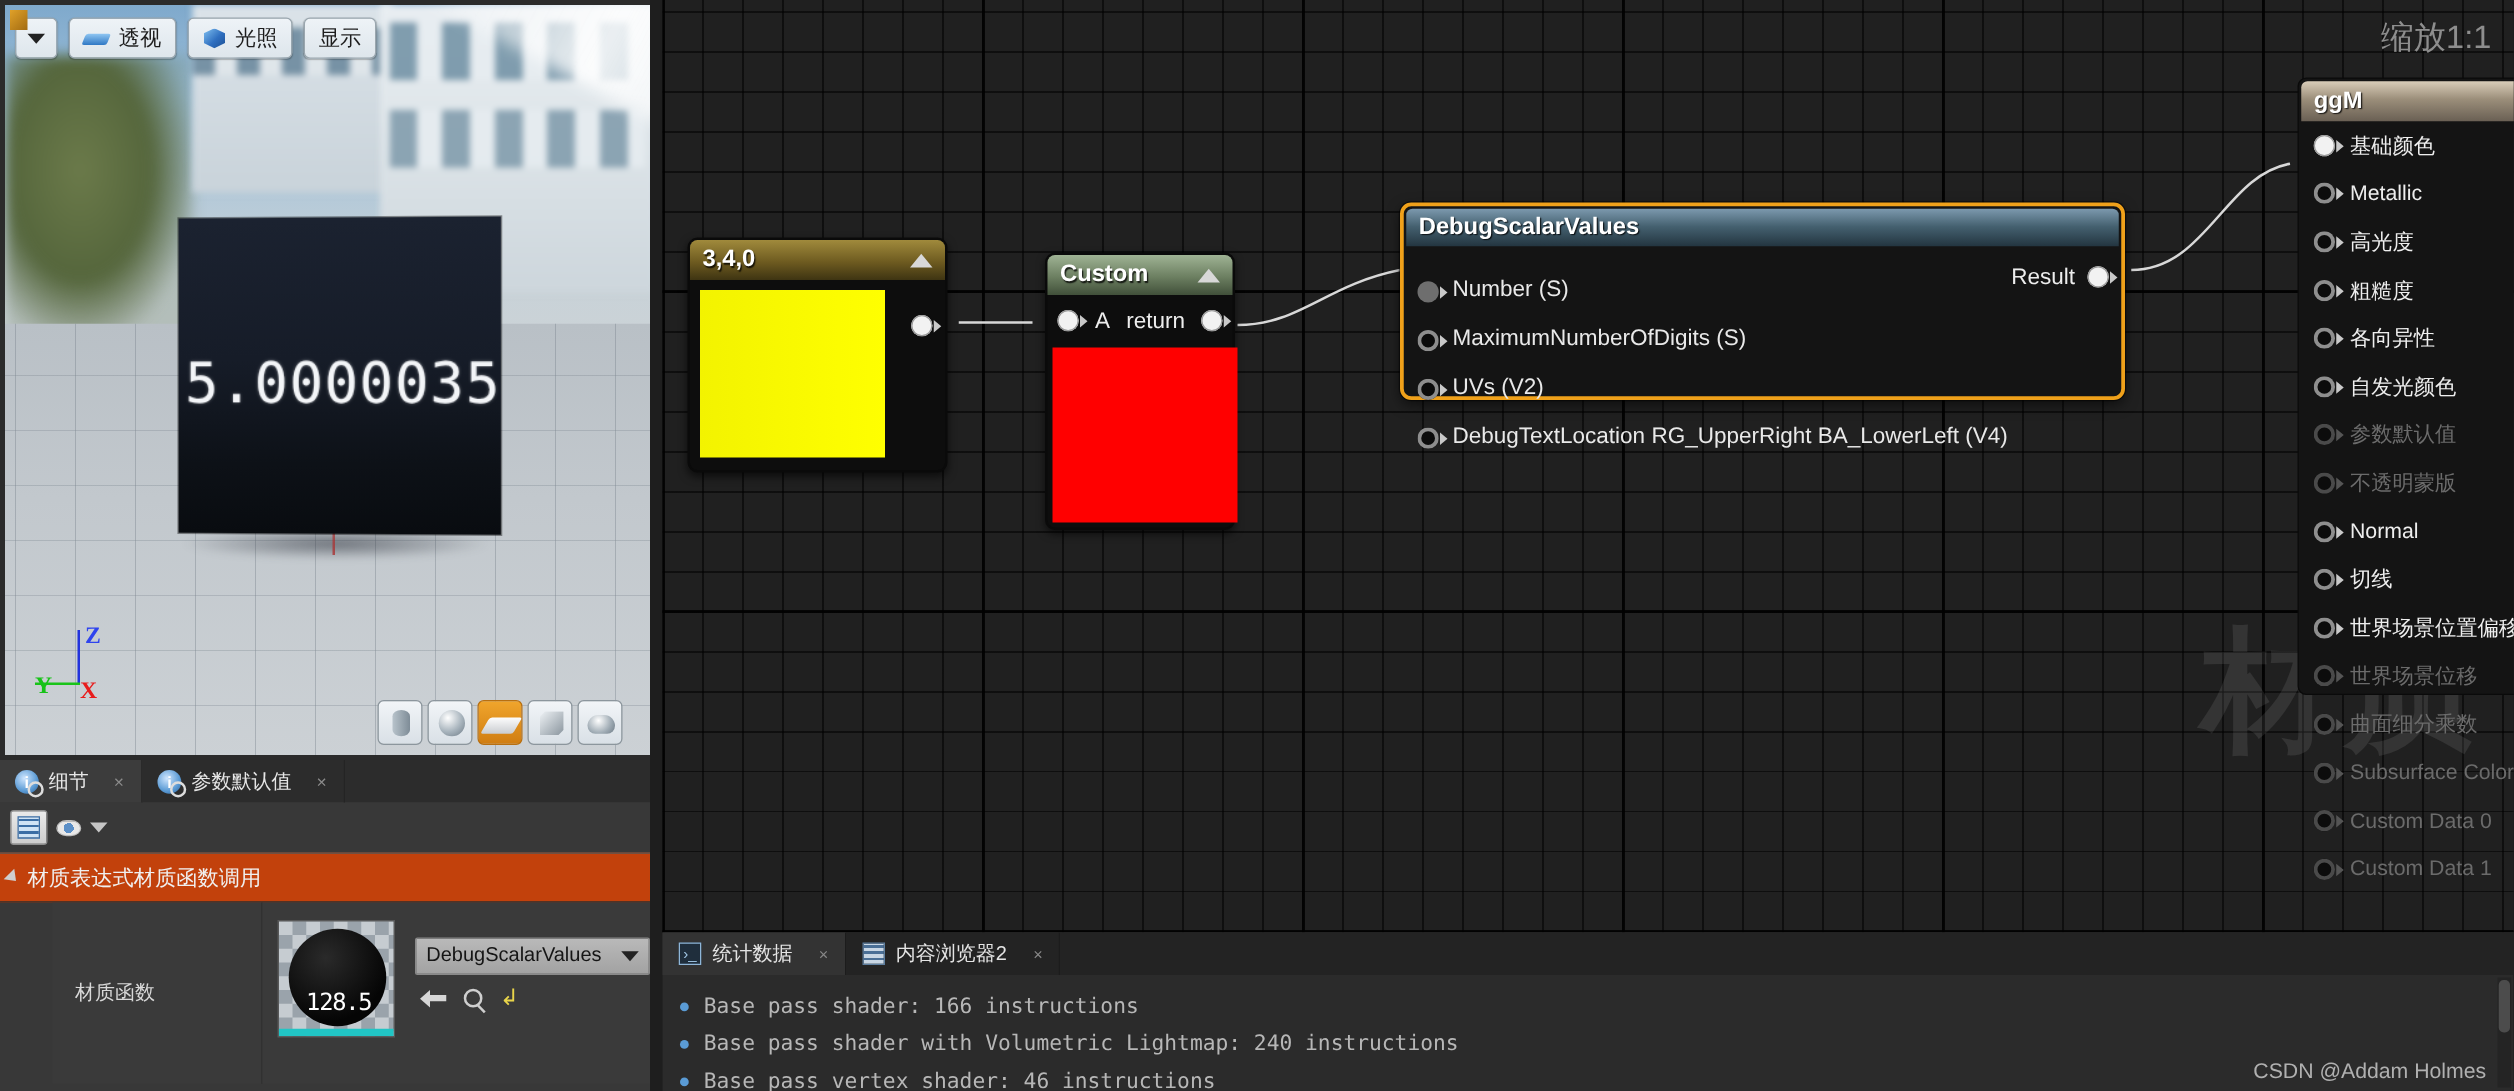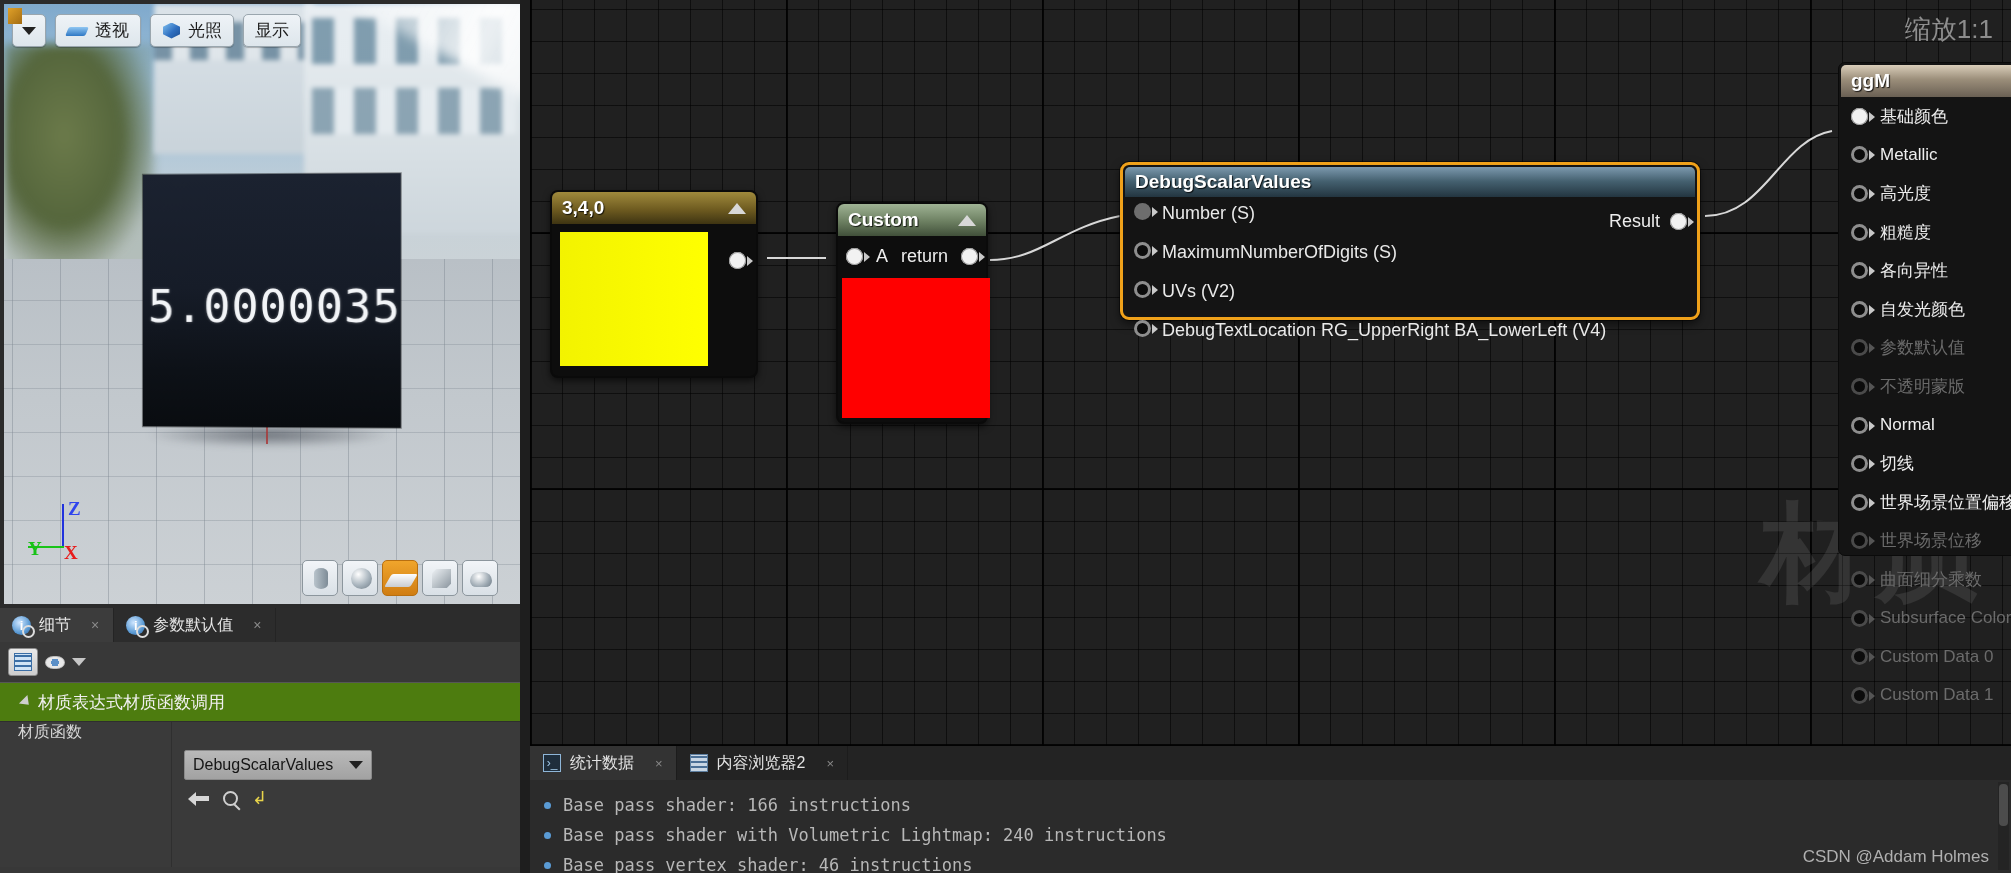--- a/index.html
+++ b/index.html
@@ -236,33 +236,33 @@
     width:30px;height:28px;border:1px solid #8d8d8d; border-radius:3px;
     background: linear-gradient(180deg,#eaeaea,#cdcdcd);
     display:flex;align-items:center;justify-content:center; cursor:pointer;
   }
   .ico-eye {
     width:20px;height:13px;border-radius:50% / 60%;
     background: radial-gradient(circle at 50% 50%, #5b8fc7 0 4px, #e8e8e8 4px 100%);
     border:1px solid #bdbdbd;
   }
   #details-catrow {
-    height:40px; background:#4d7c0f; display:flex; align-items:center;
-    gap:8px; padding-left:22px; border-top:1px solid #565656;
+    height:40px; background:#c2410c; display:flex; align-items:center;
+    gap:8px; padding-left:6px; border-top:1px solid #565656;
     border-bottom:1px solid #2e2e2e;
   }
   .tri-right-small {
     width:0;height:0;border-top:6px solid transparent;border-bottom:6px solid transparent;
     border-left:8px solid #cfcfcf; transform: rotate(45deg);
   }
   #details-cat-label { color:#f0f0f0; font-size:17px; }
   #details-body { display:flex; height:145px; }
   #details-left-cell {
-    width:172px; background:#3a3a3a; display:flex; 
-    padding-left:18px; border-right:1px solid #2f2f2f;
+    width:172px; background:#3a3a3a; display:flex; align-items:center;
+    padding-left:18px; border-right:1px solid #2f2f2f;margin-left:42px;
   }
   #details-left-cell span { color:#d8d8d8; font-size:16px; }
   #details-right-cell { flex:1; background:#3a3a3a; display:flex; padding:14px 0 0 12px; gap:16px; }
   #mat-thumb {
     width:94px;height:94px; position:relative; flex:0 0 auto;
     background:
       repeating-conic-gradient(#9aa3ab 0% 25%, #c6ccd1 0% 50%) 0 0/22px 22px;
     border:1px solid #585858;
     overflow:hidden;
   }
@@ -388,21 +388,21 @@
     background:#141414; border:3px solid #f0a11a; border-radius:9px;
     box-shadow: 0 0 0 1px rgba(0,0,0,.5), 0 4px 10px rgba(0,0,0,.55);
   }
   #node-debug .node-header {
     height:30px; margin:2px 2px 0 2px; border-radius:5px 5px 0 0;
     background: linear-gradient(180deg,#7c99ae 0%, #44606f 48%, #233540 100%);
     font-size:19px;
   }
   #debug-rows { padding:6px 0 0 0; }
   .debug-row {
-    display:flex; align-items:flex-start; gap:11px;
+    display:flex; align-items:flex-end; gap:11px;
     height:39px; padding-left:11px;
   }
   .debug-row .lbl { color:#e9e9e9; font-size:18px; }
   #debug-result {
     position:absolute; right:10px; top:46px;
     display:flex; align-items:center; gap:10px;
   }
   #debug-result .lbl { color:#ededed; font-size:18px; }
 
   
@@ -570,20 +570,25 @@
       <div id="details-catrow">
         <span class="tri-right-small"></span>
         <span id="details-cat-label">材质表达式材质函数调用</span>
       </div>
 
       <div id="details-body">
         <div id="details-left-cell">
           <span>材质函数</span>
         </div>
         <div id="details-right-cell">
+          <div id="mat-thumb">
+            <div class="sphere"></div>
+            <div class="num">128.5</div>
+            <div class="bar"></div>
+          </div>
           <div id="mat-fn-col">
             <div id="mat-fn-select">
               <span>DebugScalarValues</span>
               <span class="tri-down"></span>
             </div>
             <div id="mat-fn-actions">
               <span class="ico-back-arrow"></span>
               <span class="ico-mag-grey"></span>
               <span class="ico-reset">↲</span>
             </div>

